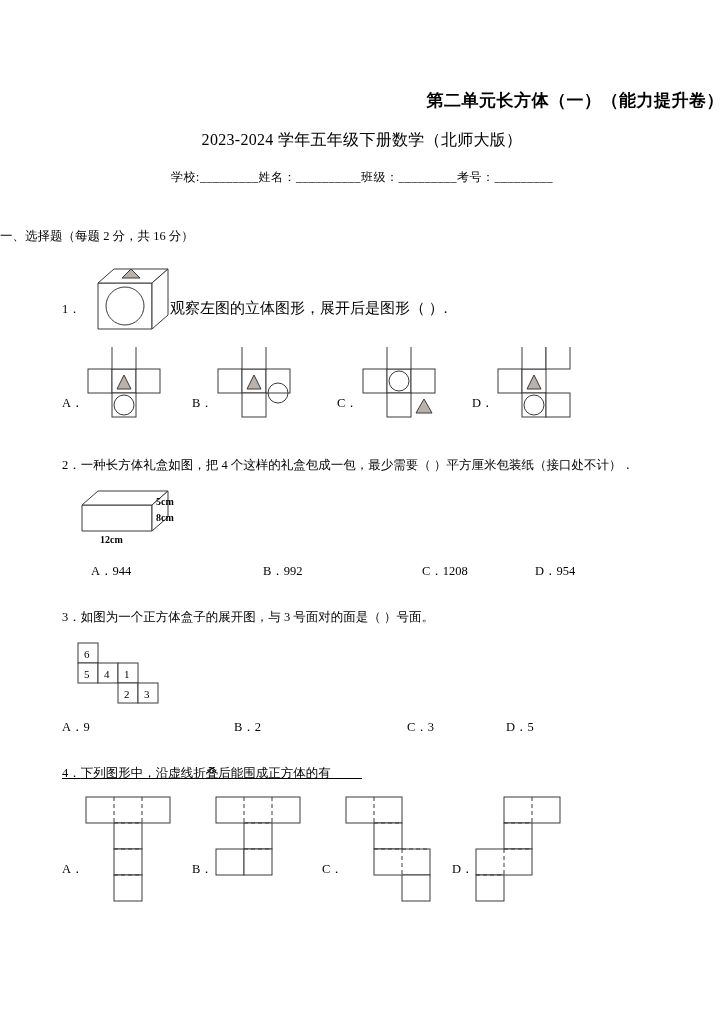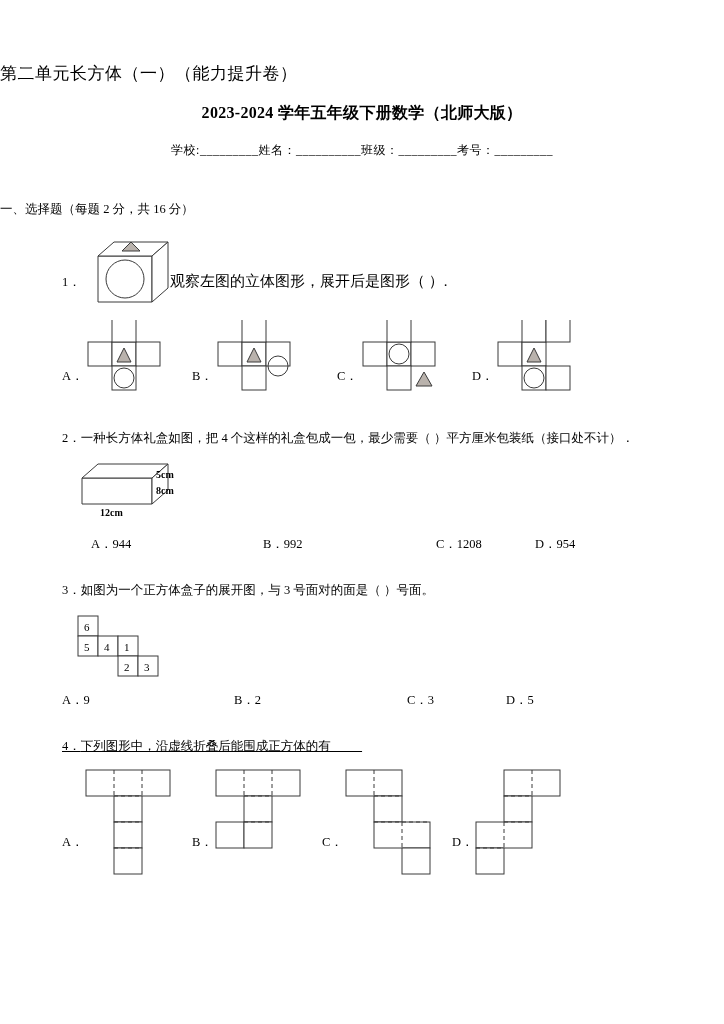--- a/index.html
+++ b/index.html
@@ -16,30 +16,30 @@
     overflow: hidden;
   }
   .page {
     position: relative;
     width: 724px;
     height: 1024px;
     padding: 0;
     box-sizing: border-box;
   }
   .title {
-    text-align: left;
+    text-align: right;
     font-size: 17px;
-    font-weight: normal;
-    margin-top: 62px;
+    font-weight: bold;
+    margin-top: 89px;
     letter-spacing: 0.5px;
   }
   .subtitle {
     text-align: center;
     font-size: 16px;
-    font-weight: bold;
+    font-weight: normal;
     margin-top: 18px;
     letter-spacing: 0.3px;
   }
   .fillline {
     text-align: center;
     font-size: 12px;
     margin-top: 18px;
     letter-spacing: 0.5px;
   }
   .section-head {
@@ -225,21 +225,21 @@
         <polygon class="ufill" points="6,18 22,4 92,4 76,18"></polygon>
         <polygon class="ufill" points="76,18 92,4 92,30 76,44"></polygon>
         <text x="80" y="18" font-size="10" font-family="Liberation Serif, serif" font-weight="bold" fill="#000">5cm</text>
         <text x="80" y="34" font-size="10" font-family="Liberation Serif, serif" font-weight="bold" fill="#000">8cm</text>
         <text x="24" y="56" font-size="10" font-family="Liberation Serif, serif" font-weight="bold" fill="#000">12cm</text>
       </svg>
     </div>
     <div class="q2opts">
       <span style="left:0px;">A．944</span>
       <span style="left:172px;">B．992</span>
-      <span style="left:345px;">C．1208</span>
+      <span style="left:331px;">C．1208</span>
       <span style="left:444px;">D．954</span>
     </div>
   </div>
 
   <div class="qblock q3wrap">
     <div class="qtext">
       <span>3．</span><span>如图为一个正方体盒子的展开图，与 3 号面对的面是（   ）号面。</span>
     </div>
     <div class="q3fig">
       <svg width="200" height="64" viewBox="0 0 200 64">

